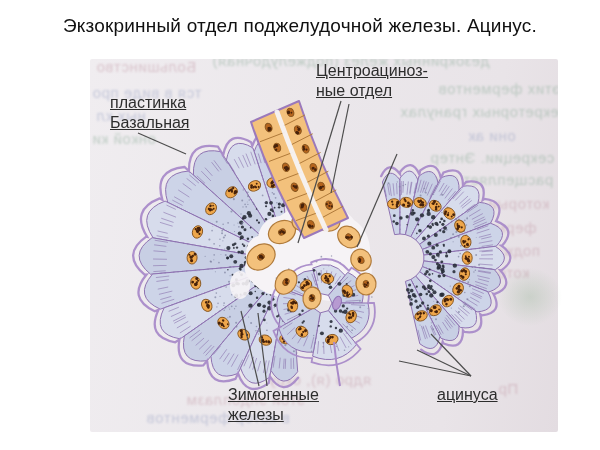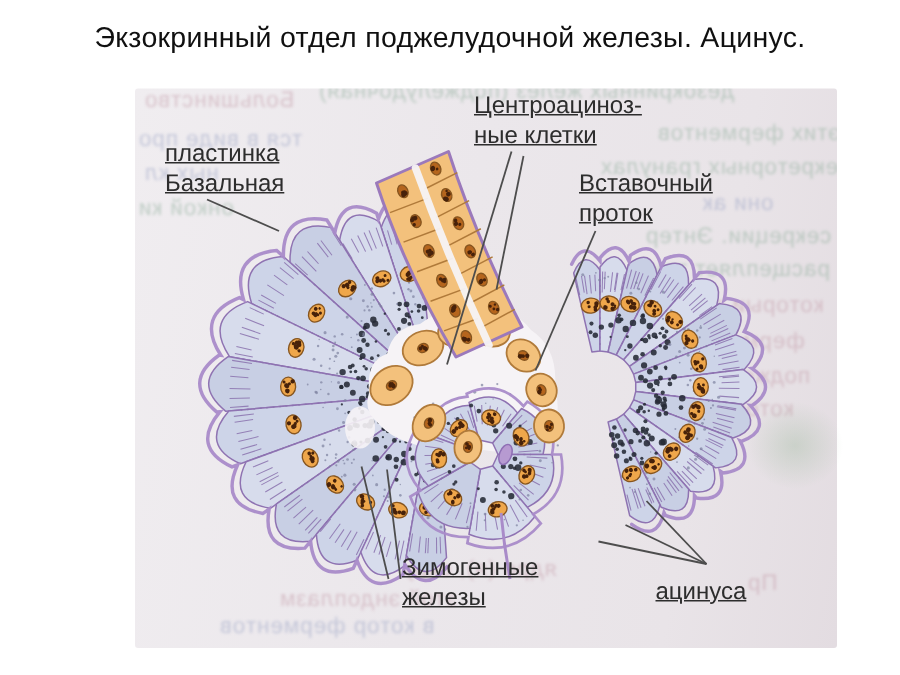--- a/index.html
+++ b/index.html
@@ -16,21 +16,21 @@
   #bleed span.g{color:#8fae9b;}
   #bleed span.p{color:#c39ba8;}
   #bleed span.b{color:#9aa3c4;}
   #watermark{position:absolute;left:498px;top:268px;width:64px;height:58px;
              background:radial-gradient(closest-side,rgba(140,175,140,.30),rgba(140,175,140,0));}
   svg{position:absolute;left:0;top:0;pointer-events:none;}
   .lbl{position:absolute;font-size:16px;line-height:20px;color:#2d2d2d;z-index:5;text-decoration:underline;}
   #lbl-basal {left:110px;top:93px;}
   #lbl-centro{left:316px;top:61px;}
   #lbl-vstav {left:386px;top:113px;}
-  #lbl-zimo  {left:228px;top:369px;margin-left:40px;}
+  #lbl-zimo  {left:228px;top:385px;}
   #lbl-kletki{left:437px;top:385px;}
 </style>
 </head>
 <body>
 
 <div id="slide">
   <div id="title">Экзокринный отдел поджелудочной железы. Ацинус.</div>
 
   <div id="paper"></div>
   <div id="bleed">
@@ -1320,25 +1320,21 @@
         <line x1="471" y1="376" x2="431" y2="334"></line>
       </g>
     </svg>
 
   <div class="lbl" id="lbl-basal">
     <div>пластинка</div>
     <div>Базальная</div>
   </div>
   <div class="lbl" id="lbl-centro">
     <div>Центроациноз-</div>
-    <div>ные клетки</div>
-  </div>
-  <div class="lbl" id="lbl-vstav">
-    <div>Вставочный</div>
-    <div>проток</div>
+    <div>ные отдел</div>
   </div>
   <div class="lbl" id="lbl-zimo">
     <div>Зимогенные</div>
     <div>железы</div>
   </div>
   <div class="lbl" id="lbl-kletki">
     <div>ацинуса</div>
   </div>
 </div>
 

